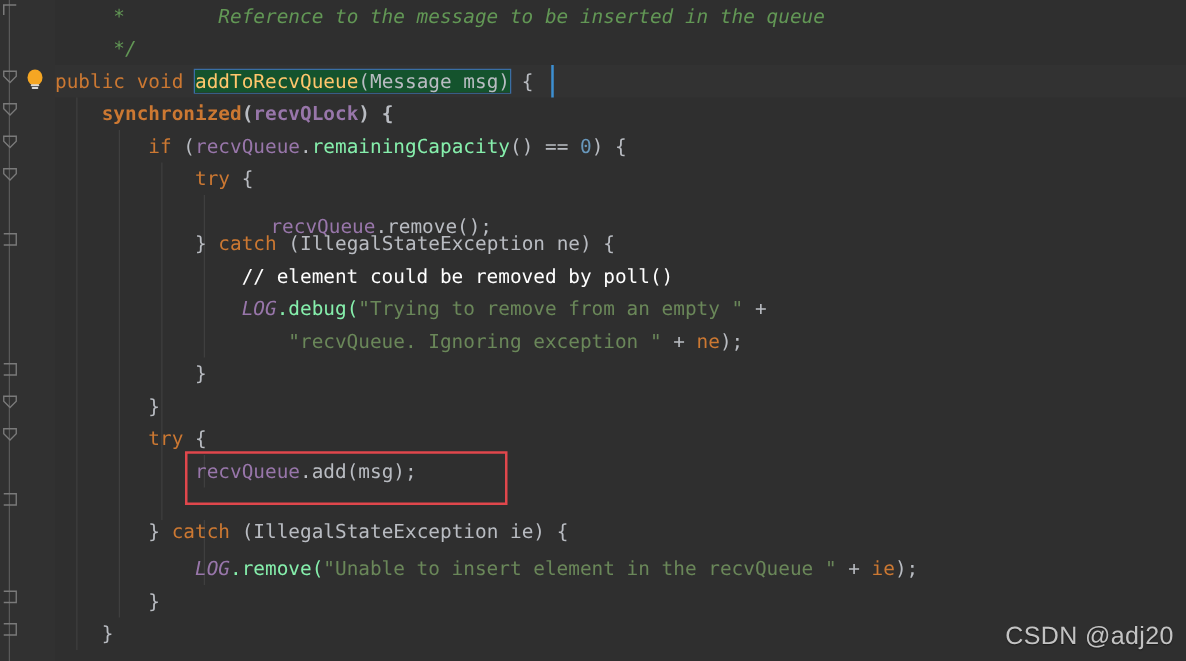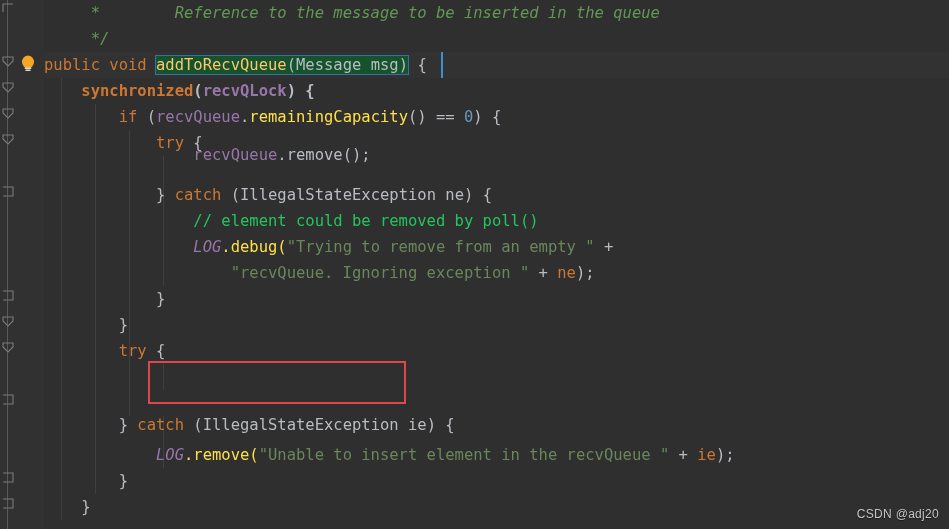--- a/index.html
+++ b/index.html
@@ -106,25 +106,25 @@
     width: 1px;
     background: #3f3f3f;
     z-index: 0;
   }
 
   
   .kw      { color: #cc7832; }            
   .id      { color: #b9bcc2; }            
   .field   { color: #9876aa; }            
   .statfld { color: #9876aa; font-style: italic; }  
-  .method  { color: #fde047; }            
+  .method  { color: #86efac; }            
   .mdecl   { color: #ffc66d; }            
   .str     { color: #6a8759; }            
   .num     { color: #6897bb; }            
-  .cmt     { color: #22c55e; }            
+  .cmt     { color: #ffffff; }            
   .doc     { color: #629755; font-style: italic; }  
   .type    { color: #b9bcc2; }            
 
   
   .sel {
     background: #14532d;
     box-shadow: 0 0 0 1px #3a6ea5;
   }
 
   
@@ -135,21 +135,21 @@
     z-index: 8;
     pointer-events: none;
   }
 
   
   .watermark {
     position: absolute;
     right: 10px;
     bottom: 8px;
     font-family: "Liberation Sans", sans-serif;
-    font-size: 12px;
+    font-size: 20px;
     color: #d8d8d8;
     opacity: 0.88;
     letter-spacing: 0.3px;
     z-index: 9;
     text-shadow: 0 1px 1px rgba(0,0,0,0.55);
   }
 </style>
 </head>
 <body>
 
@@ -172,36 +172,37 @@
     <div class="line" style="top:26px;"><span class="txt"><span class="doc">     */</span></span></div>
 
     <div class="line" style="top:52px;"><span class="txt"><span class="kw">public</span><span class="id"> </span><span class="kw">void</span><span class="id"> </span><span class="sel"><span class="mdecl">addToRecvQueue</span><span class="id">(</span><span class="type">Message</span><span class="id"> </span><span class="id">msg</span><span class="id">)</span></span><span class="id"> </span><span class="id">{</span></span></div>
 
     <div class="line" style="top:78px;font-weight:bold;"><span class="txt">    <span class="kw">synchronized</span><span class="id">(</span><span class="field">recvQLock</span><span class="id">) {</span></span></div>
 
     <div class="line" style="top:104px;"><span class="txt">        <span class="kw">if</span><span class="id"> (</span><span class="field">recvQueue</span><span class="id">.</span><span class="method">remainingCapacity</span><span class="id">() == </span><span class="num">0</span><span class="id">) {</span></span></div>
 
     <div class="line" style="top:130px;"><span class="txt">            <span class="kw">try</span><span class="id"> {</span></span></div>
 
-    <div class="line" style="top:142px;"><span class="txt">                <span class="field">recvQueue</span><span class="id">.remove();</span></span></div>
+    <div class="line" style="top:168px;margin-left:23px;"><span class="txt">                <span class="field">recvQueue</span><span class="id">.remove();</span></span></div>
 
     <div class="line" style="top:182px;"><span class="txt">            <span class="id">} </span><span class="kw">catch</span><span class="id"> (</span><span class="type">IllegalStateException</span><span class="id"> ne</span><span class="id">) {</span></span></div>
 
     <div class="line" style="top:208px;"><span class="txt">                <span class="cmt">// element could be removed by poll()</span></span></div>
 
     <div class="line" style="top:234px;"><span class="txt">                <span class="statfld">LOG</span><span class="method">.debug(</span><span class="str">"Trying to remove from an empty "</span><span class="id"> +</span></span></div>
 
     <div class="line" style="top:260px;"><span class="txt">                    <span class="str">"recvQueue. Ignoring exception "</span><span class="id"> + </span><span class="kw">ne</span><span class="id">);</span></span></div>
 
     <div class="line" style="top:286px;"><span class="txt">            <span class="id">}</span></span></div>
 
     <div class="line" style="top:312px;"><span class="txt">        <span class="id">}</span></span></div>
 
     <div class="line" style="top:338px;"><span class="txt">        <span class="kw">try</span><span class="id"> {</span></span></div>
 
+    <div class="line" style="top:364px;"><span class="txt">            <span class="field">recvQueue</span><span class="id">.add(msg);</span></span></div>
 
     <div class="line" style="top:412px;"><span class="txt">        <span class="id">} </span><span class="kw">catch</span><span class="id"> (</span><span class="type">IllegalStateException</span><span class="id"> ie</span><span class="id">) {</span></span></div>
 
 
     <div class="line" style="top:442px;"><span class="txt">            <span class="statfld">LOG</span><span class="method">.remove(</span><span class="str">"Unable to insert element in the recvQueue "</span><span class="id"> + </span><span class="kw">ie</span><span class="id">);</span></span></div>
 
     <div class="line" style="top:468px;"><span class="txt">        <span class="id">}</span></span></div>
 
     <div class="line" style="top:494px;"><span class="txt">    <span class="id">}</span></span></div>
 

